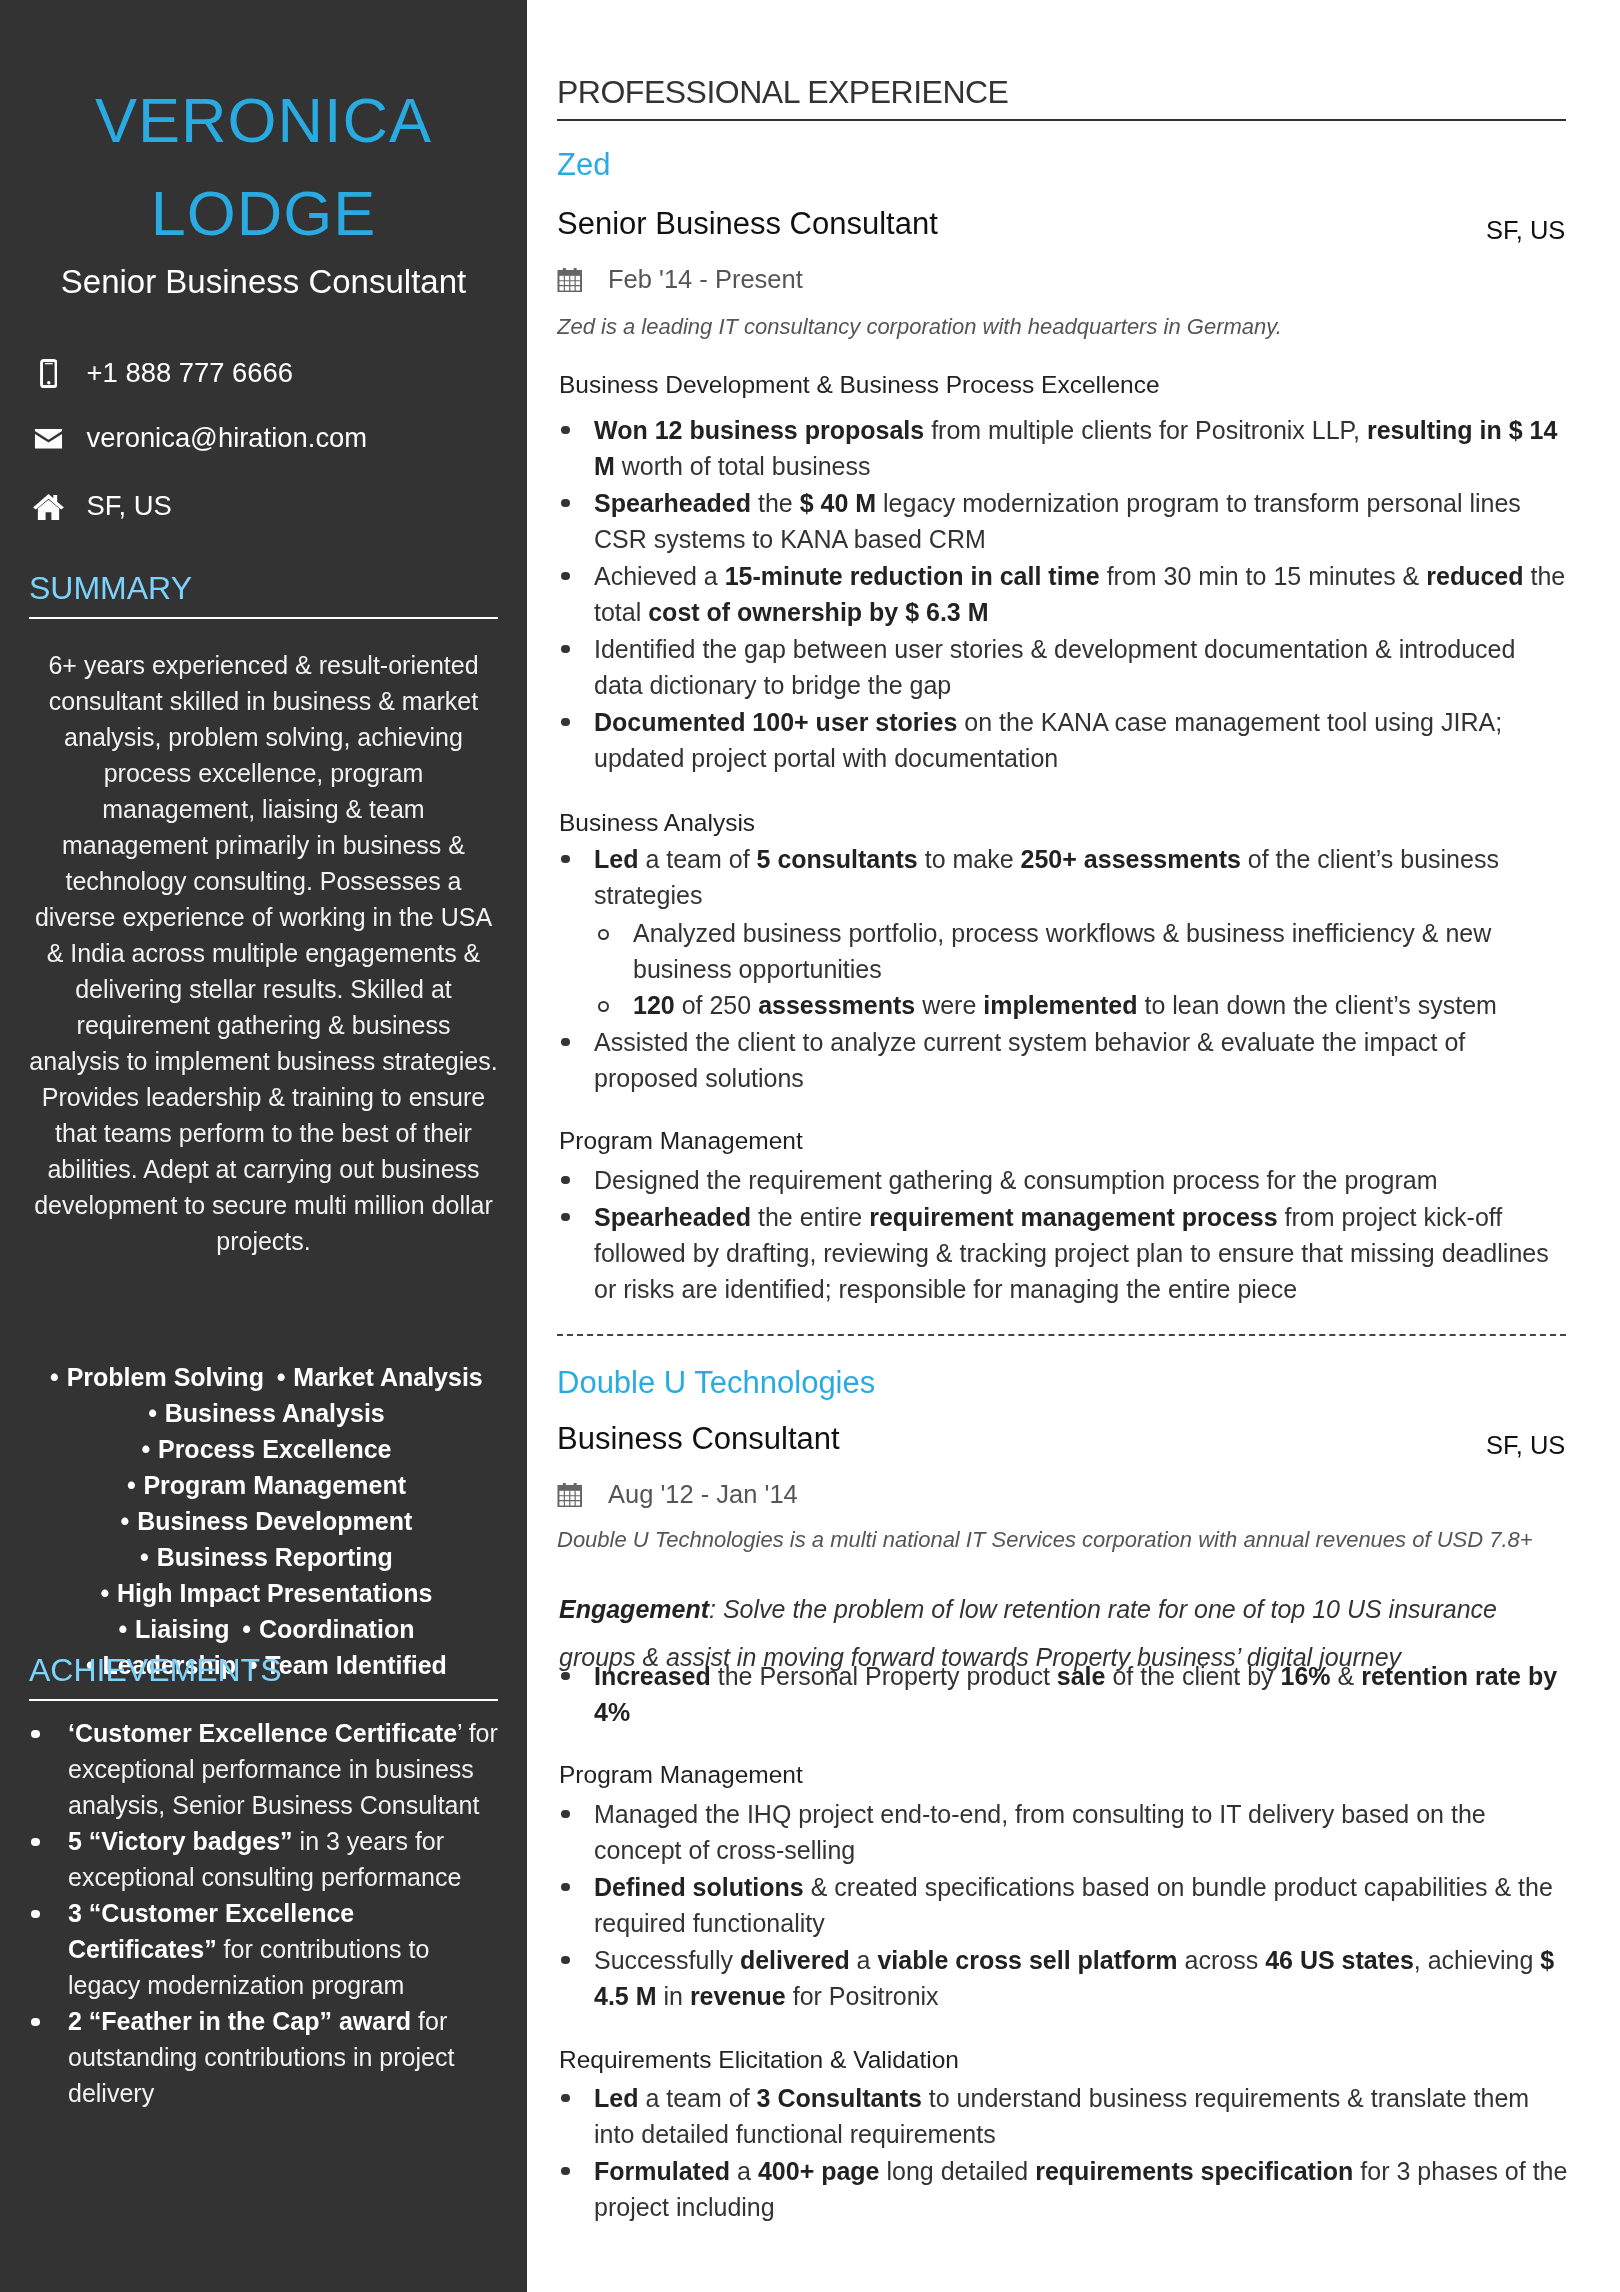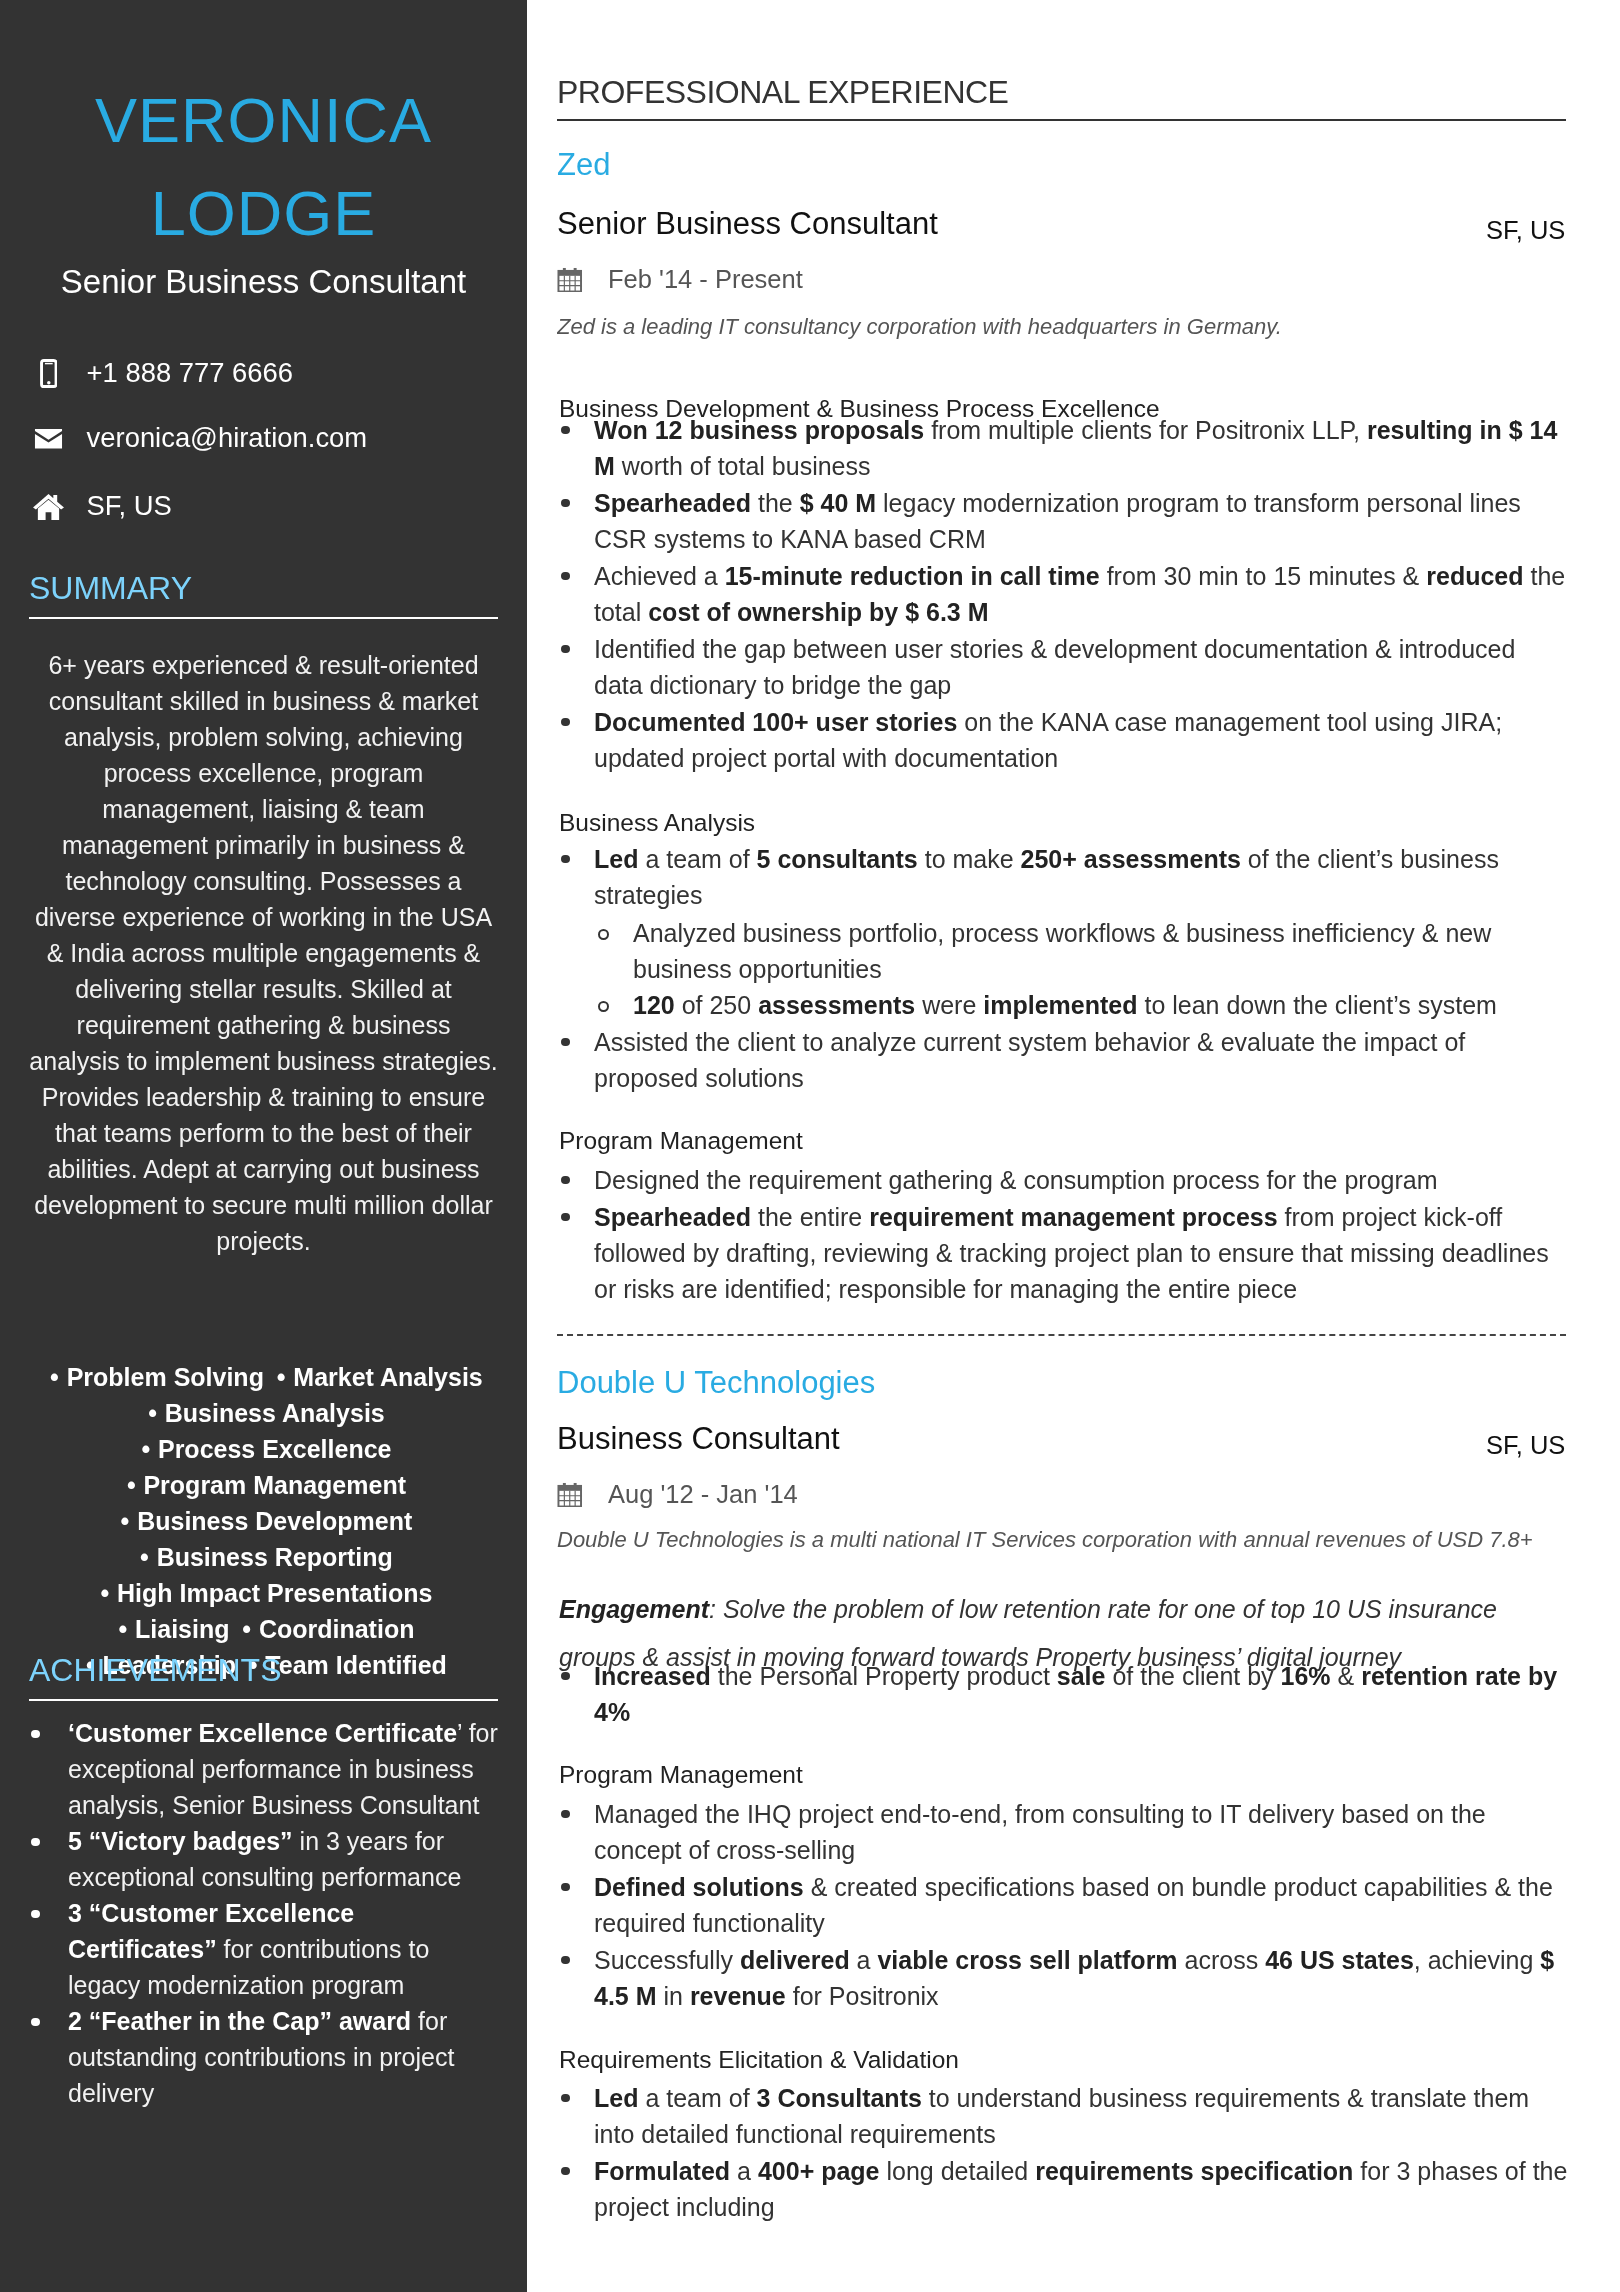--- a/index.html
+++ b/index.html
@@ -157,21 +157,21 @@
         <rect x="1.5" y="4" width="23" height="21" fill="none" stroke="#666" stroke-width="2"></rect>
         <rect x="1.5" y="4" width="23" height="5" fill="#666"></rect>
         <rect x="6" y="1" width="3" height="6" fill="#666"></rect>
         <rect x="17" y="1" width="3" height="6" fill="#666"></rect>
         <path d="M1.5 14 H24.5 M1.5 19 H24.5 M7.5 9 V25 M13 9 V25 M18.5 9 V25" stroke="#666" stroke-width="1.2"></path>
       </svg>
     <span>Feb '14 - Present</span>
   </div>
   <div class="desc" style="top:314px">Zed is a leading IT consultancy corporation with headquarters in Germany.</div>
 
-  <div class="sub" style="top:395px">Business Development &amp; Business Process Excellence</div>
+  <div class="sub" style="top:371px">Business Development &amp; Business Process Excellence</div>
   <ul class="bul" style="top:412px">
     <li><b>Won 12 business proposals</b><span> from multiple clients for Positronix LLP, </span><b>resulting in $ 14 M</b><span> worth of total business</span></li>
     <li><b>Spearheaded</b><span> the </span><b>$ 40 M</b><span> legacy modernization program to transform personal lines CSR systems to KANA based CRM</span></li>
     <li><span>Achieved a </span><b>15-minute reduction in call time</b><span> from 30 min to 15 minutes &amp; </span><b>reduced</b><span> the total </span><b>cost of ownership by $ 6.3 M</b></li>
     <li><span>Identified the gap between user stories &amp; development documentation &amp; introduced data dictionary to bridge the gap</span></li>
     <li><b>Documented 100+ user stories</b><span> on the KANA case management tool using JIRA; updated project portal with documentation</span></li>
   </ul>
 
   <div class="sub" style="top:809px">Business Analysis</div>
   <ul class="bul" style="top:841px">

